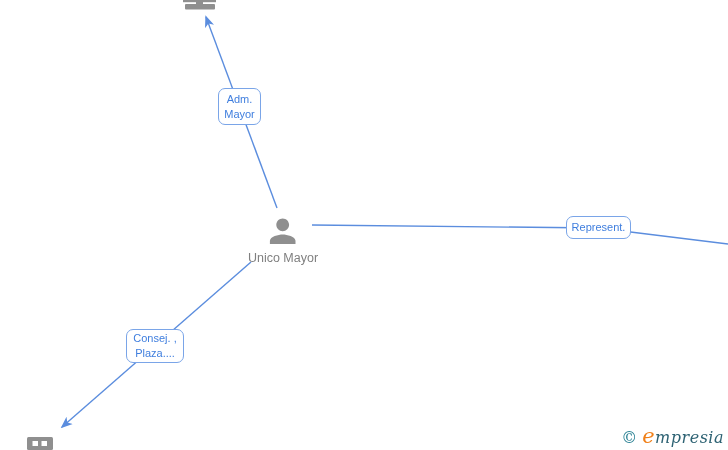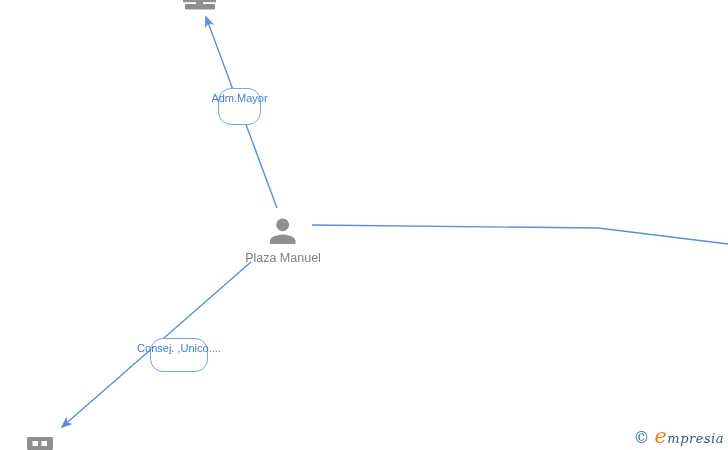--- a/index.html
+++ b/index.html
@@ -19,43 +19,43 @@
     position:relative;width:728px;height:450px;background:var(--bg);overflow:hidden;
   }
   .edges-svg{position:absolute;left:0;top:0;width:728px;height:450px;}
   .edge{stroke:var(--edge-blue);stroke-width:1.4;fill:none;}
   .arrowhead{fill:var(--edge-blue);}
   .building{fill:var(--node-icon-gray);}
   .building-window{fill:var(--bg);}
   .person{fill:var(--node-icon-gray);}
   .edge-label{
     position:absolute;background:var(--bg);
-    border:1.5px solid var(--label-border);border-radius:13px;
+    border:1.5px solid var(--label-border);border-radius:7px;
     color:var(--label-text);font-size:11px;line-height:15px;
-    text-align:center;display:flex;flex-direction:row;justify-content:center;
+    text-align:center;display:flex;flex-direction:column;justify-content:center;
     padding:2px 4px;cursor:pointer;
   }
   .edge-label .lbl-line{white-space:nowrap;}
   #label-adm{left:218px;top:88px;width:43px;height:37px;}
   #label-represent{left:566px;top:216px;width:65px;height:23px;}
-  #label-consej{left:126px;top:338px;width:58px;height:34px;margin-left:24px;}
+  #label-consej{left:126px;top:329px;width:58px;height:34px;}
   .node-caption{
     position:absolute;left:193px;top:251px;width:180px;
     text-align:center;color:var(--node-text-gray);
     font-size:12.5px;line-height:15px;
   }
   .watermark{
     position:absolute;right:4px;bottom:2px;
     display:flex;align-items:baseline;gap:5px;
     font-family:"DejaVu Serif",serif;
   }
   .wm-copy{color:var(--brand-teal);font-size:16px;}
   .wm-brand{font-style:italic;letter-spacing:0.5px;}
   .wm-initial{color:var(--brand-orange);font-size:21px;}
-  .wm-rest{color:var(--brand-dark);font-size:13px;}
+  .wm-rest{color:var(--brand-dark);font-size:16px;}
 </style>
 </head>
 <body>
 
 <div class="canvas">
 
   <svg class="edges-svg" viewBox="0 0 728 450">
     <defs>
       <marker id="arrow" viewBox="0 0 10 8" refX="8.5" refY="4" markerWidth="8.5" markerHeight="7.5" orient="auto">
         <path class="arrowhead" d="M0,0 L10,4 L0,8 L2.6,4 Z"></path>
@@ -83,28 +83,31 @@
     <g transform="translate(263.5,212) scale(1.6)">
       <path class="person" d="M12 12c2.21 0 4-1.79 4-4s-1.79-4-4-4-4 1.79-4 4 1.79 4 4 4zm0 2c-2.67 0-8 1.34-8 4v2h16v-2c0-2.66-5.33-4-8-4z"></path>
     </g>
   </svg>
 
   <div class="edge-label" id="label-adm">
     <span class="lbl-line">Adm.</span>
     <span class="lbl-line">Mayor</span>
   </div>
 
+  <div class="edge-label" id="label-represent">
+    <span class="lbl-line">Represent.</span>
+  </div>
 
   <div class="edge-label" id="label-consej">
     <span class="lbl-line">Consej. ,</span>
-    <span class="lbl-line">Unico....</span>
+    <span class="lbl-line">Plaza....</span>
   </div>
 
   <div class="node-caption">
-    <div>Plaza Manuel</div>
+    <div>Unico Mayor</div>
   </div>
 
   <div class="watermark">
     <span class="wm-copy">©</span>
     <span class="wm-brand"><span class="wm-initial">e</span><span class="wm-rest">mpresia</span></span>
   </div>
 
 </div>
 
 </body></html>

